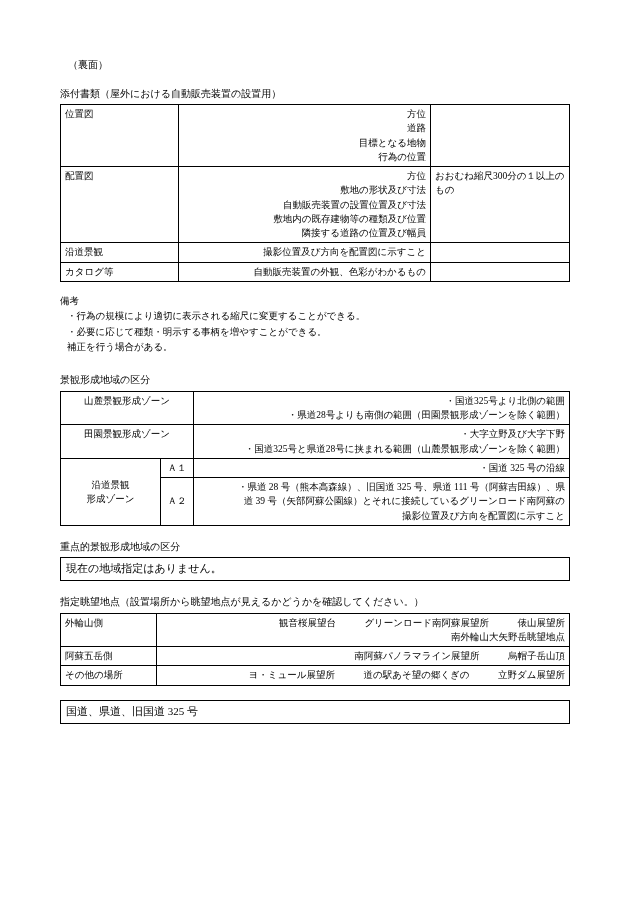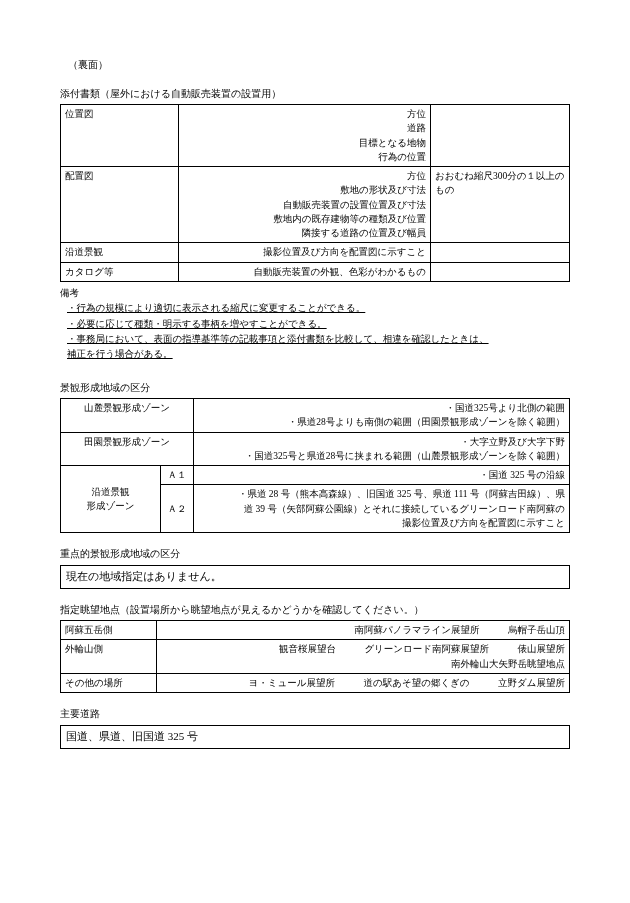--- a/index.html
+++ b/index.html
@@ -41,30 +41,29 @@
     padding: 2px 4px;
     vertical-align: top;
     font-size: 9.5px;
     line-height: 1.5;
   }
   .cell-lines div {
     white-space: nowrap;
     text-align: right;
   }
   .note-block {
-    margin: 4px 0 0 0;
+    margin: 12px 0 0 0;
     font-size: 9.5px;
     line-height: 1.62;
   }
   .note-block div {
     white-space: nowrap;
   }
   .note-indent {
     padding-left: 7px;
-    text-decoration: underline;
   }
   .gap-lg { height: 18px; }
   .gap-md { height: 14px; }
   .center { text-align: center; }
   .tbl-attach col.c1 { width: 118px; }
   .tbl-attach col.c2 { width: 252px; }
   .tbl-zone col.c1 { width: 100px; }
   .tbl-zone col.c2 { width: 33px; }
   .tbl-view col.c1 { width: 96px; }
   .single-row td {
@@ -124,21 +123,20 @@
         </td>
         <td></td>
       </tr>
     </tbody>
   </table>
 
   <div class="note-block">
     <div>備考</div>
     <div class="note-indent">・行為の規模により適切に表示される縮尺に変更することができる。</div>
     <div class="note-indent">・必要に応じて種類・明示する事柄を増やすことができる。</div>
-    <div class="note-indent">・事務局において、表面の指導基準等の記載事項と添付書類を比較して、相違を確認したときは、</div>
     <div class="note-indent">補正を行う場合がある。</div>
   </div>
 
   <div class="gap-lg"></div>
 
   <div class="section-title">景観形成地域の区分</div>
   <table class="bordered tbl-zone">
     <colgroup>
         <col class="c1">
         <col class="c2">
@@ -194,44 +192,43 @@
   <div class="gap-md"></div>
 
   <div class="section-title">指定眺望地点（設置場所から眺望地点が見えるかどうかを確認してください。）</div>
   <table class="bordered tbl-view">
     <colgroup>
         <col class="c1">
         <col class="c2">
       </colgroup>
     <tbody>
       <tr>
-        <td>阿蘇五岳側</td>
-        <td class="cell-lines">
-          <div>南阿蘇パノラマライン展望所　　　烏帽子岳山頂</div>
-        </td>
-      </tr>
-      <tr>
         <td>外輪山側</td>
         <td class="cell-lines">
           <div>観音桜展望台　　　グリーンロード南阿蘇展望所　　　俵山展望所</div>
           <div>南外輪山大矢野岳眺望地点</div>
         </td>
       </tr>
       <tr>
+        <td>阿蘇五岳側</td>
+        <td class="cell-lines">
+          <div>南阿蘇パノラマライン展望所　　　烏帽子岳山頂</div>
+        </td>
+      </tr>
+      <tr>
         <td>その他の場所</td>
         <td class="cell-lines">
           <div>ヨ・ミュール展望所　　　道の駅あそ望の郷くぎの　　　立野ダム展望所</div>
         </td>
       </tr>
     </tbody>
   </table>
 
   <div class="gap-md"></div>
 
-  <div class="section-title">主要道路</div>
   <table class="single-row">
     <tbody>
       <tr>
         <td>国道、県道、旧国道 325 号</td>
       </tr>
     </tbody>
   </table>
 
 </div>
 

